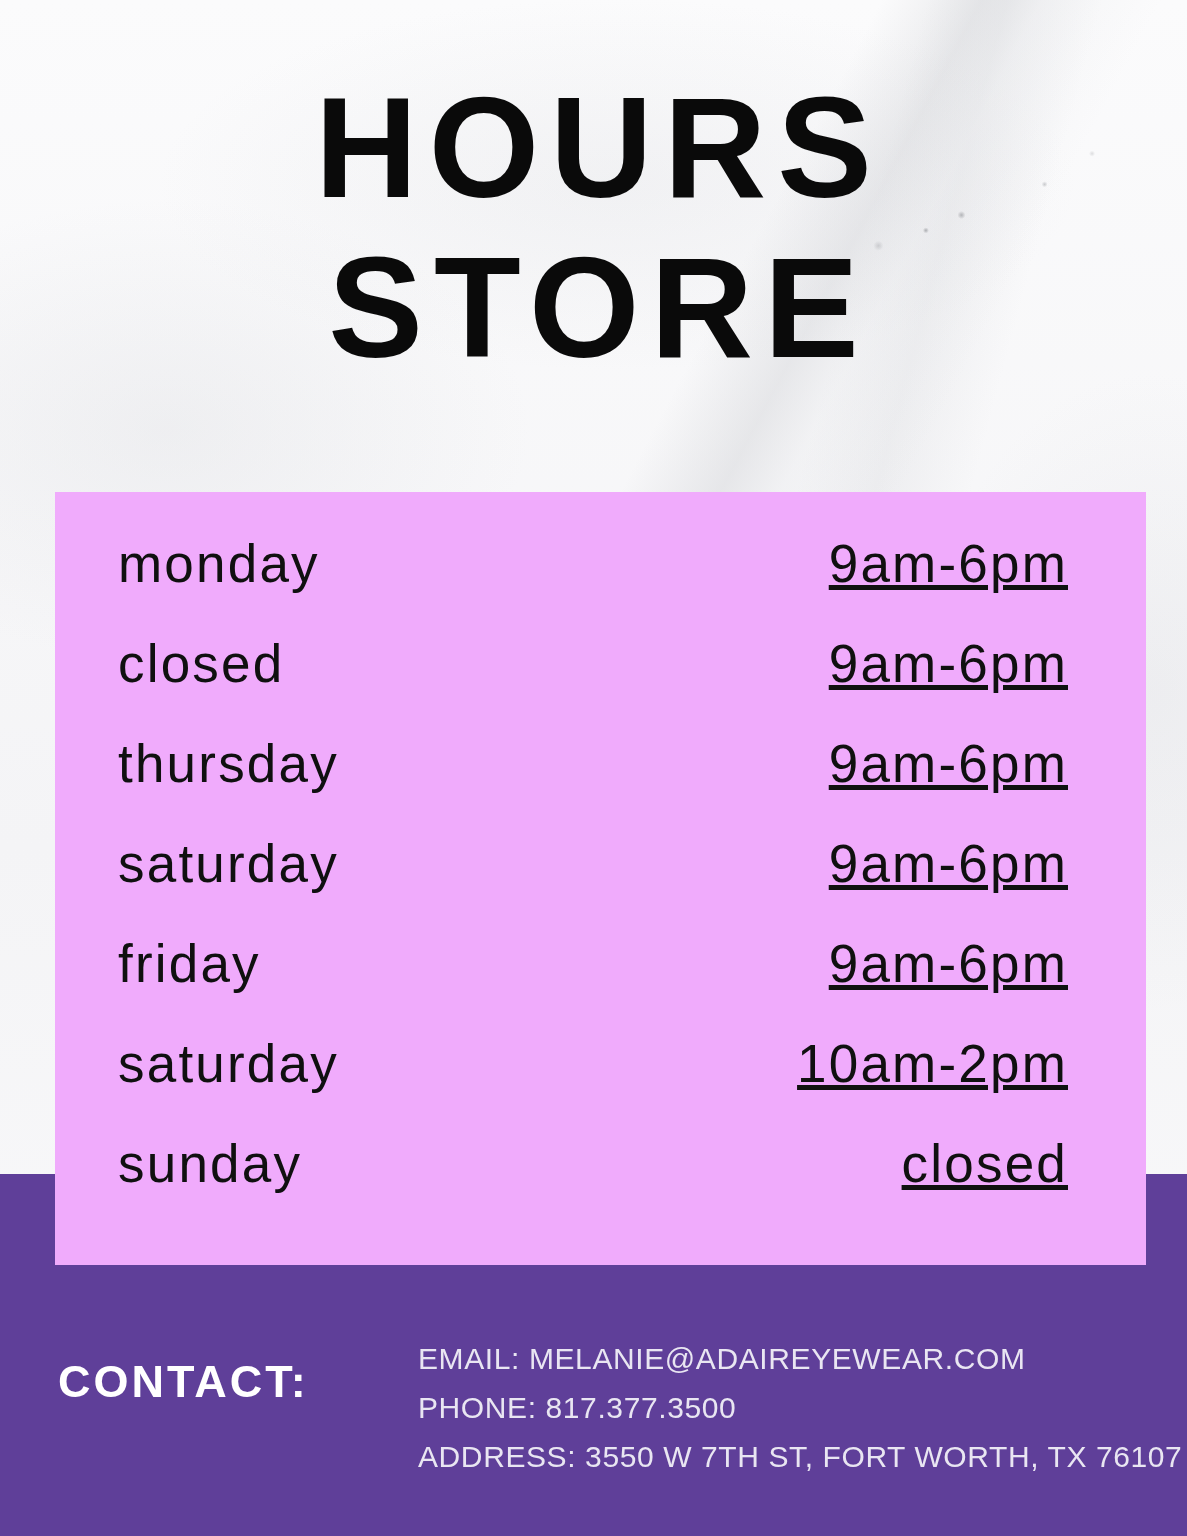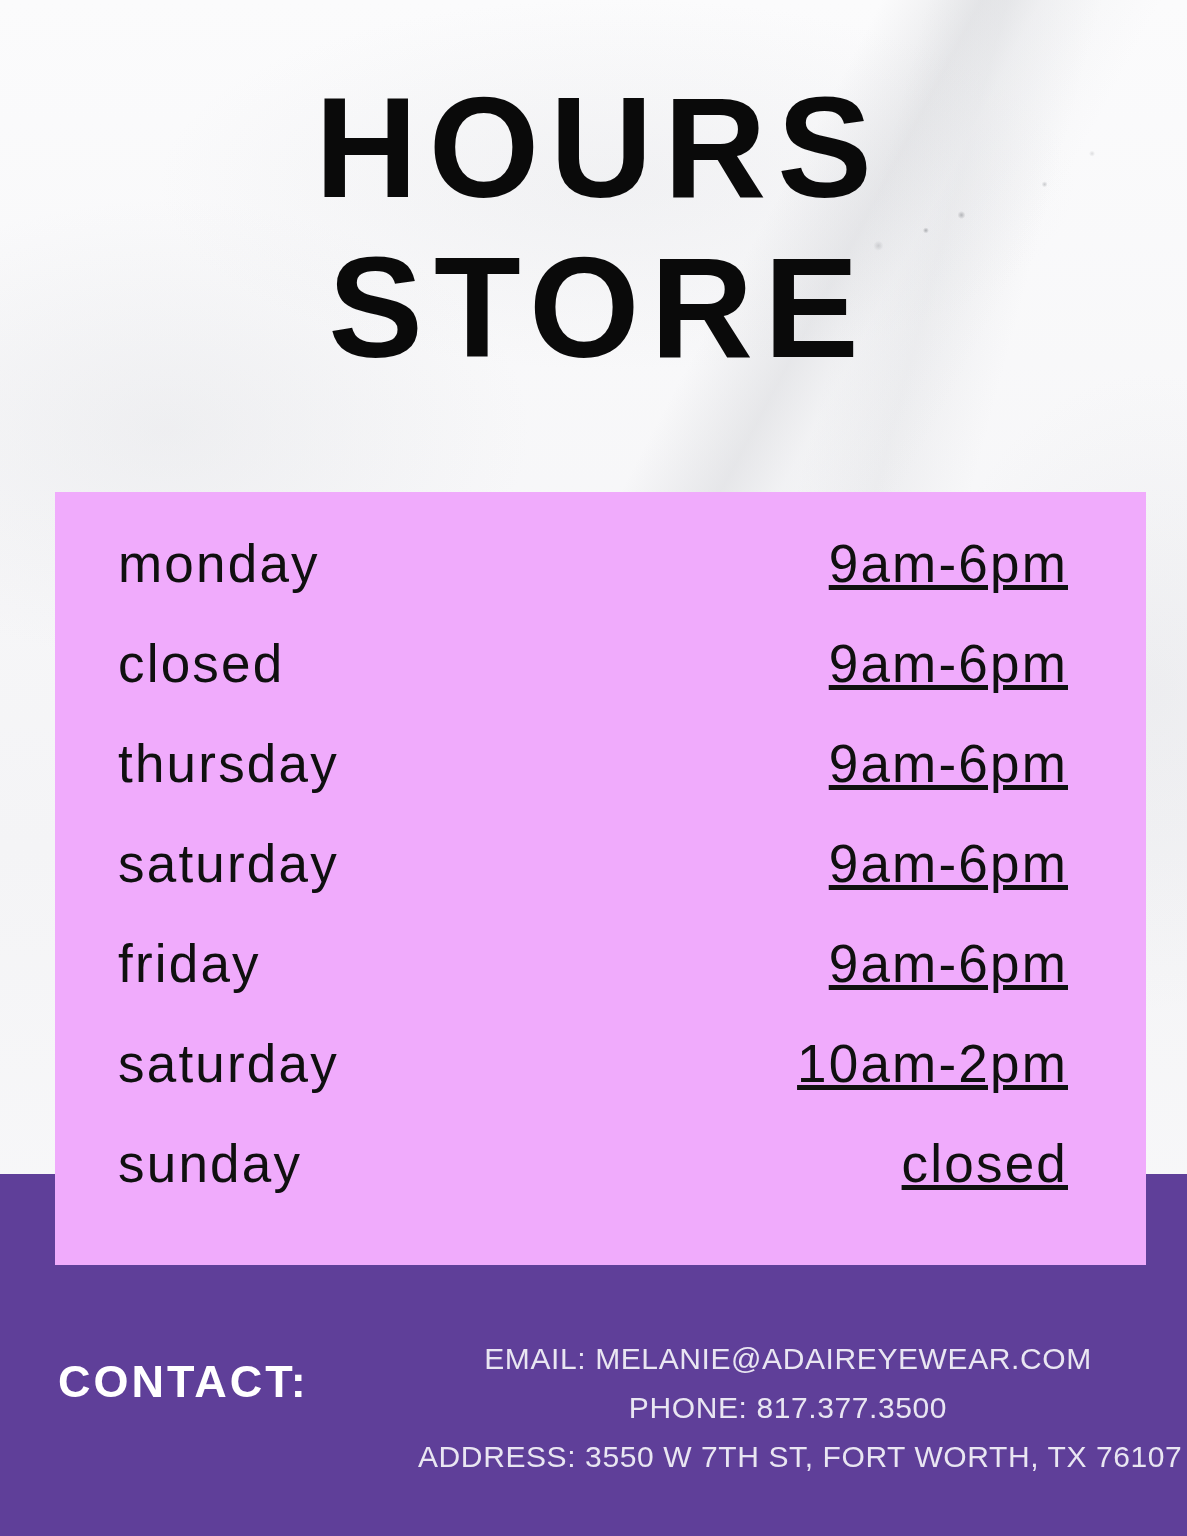--- a/index.html
+++ b/index.html
@@ -170,21 +170,20 @@
   .contact-line {
     display: block;
     color: #e9e6f2;
     font-family: "Liberation Sans", sans-serif;
     font-weight: 300;
     font-size: 30px;
     line-height: 42px;
     letter-spacing: 0.6px;
     white-space: nowrap;
     margin-bottom: 7px;
-    text-align: center;
   }
 </style>
 </head>
 <body>
 
 <div id="poster">
 
   <div class="marble-base"></div>
   <div class="marble-veins"></div>
   <div class="marble-speck"></div>

